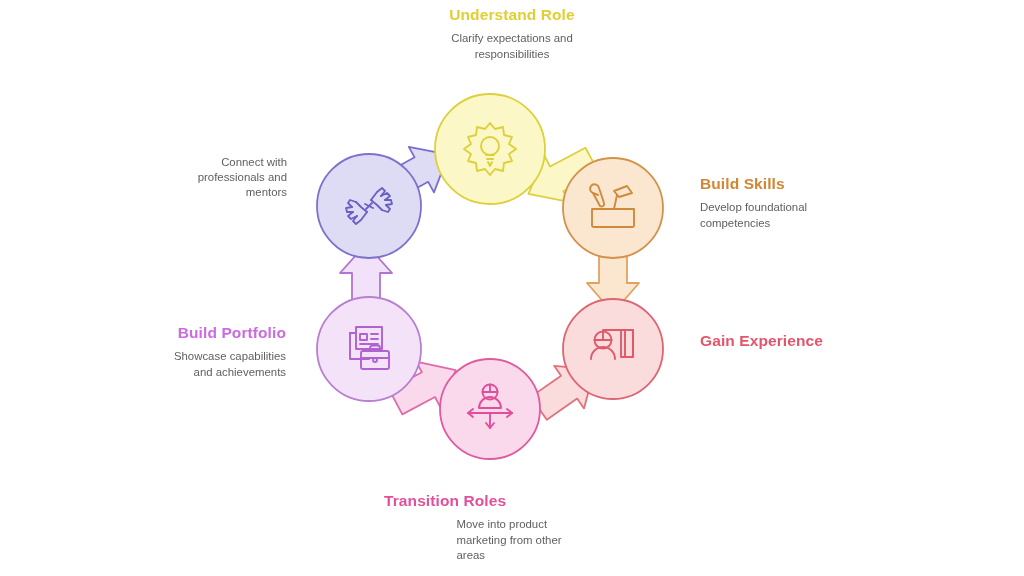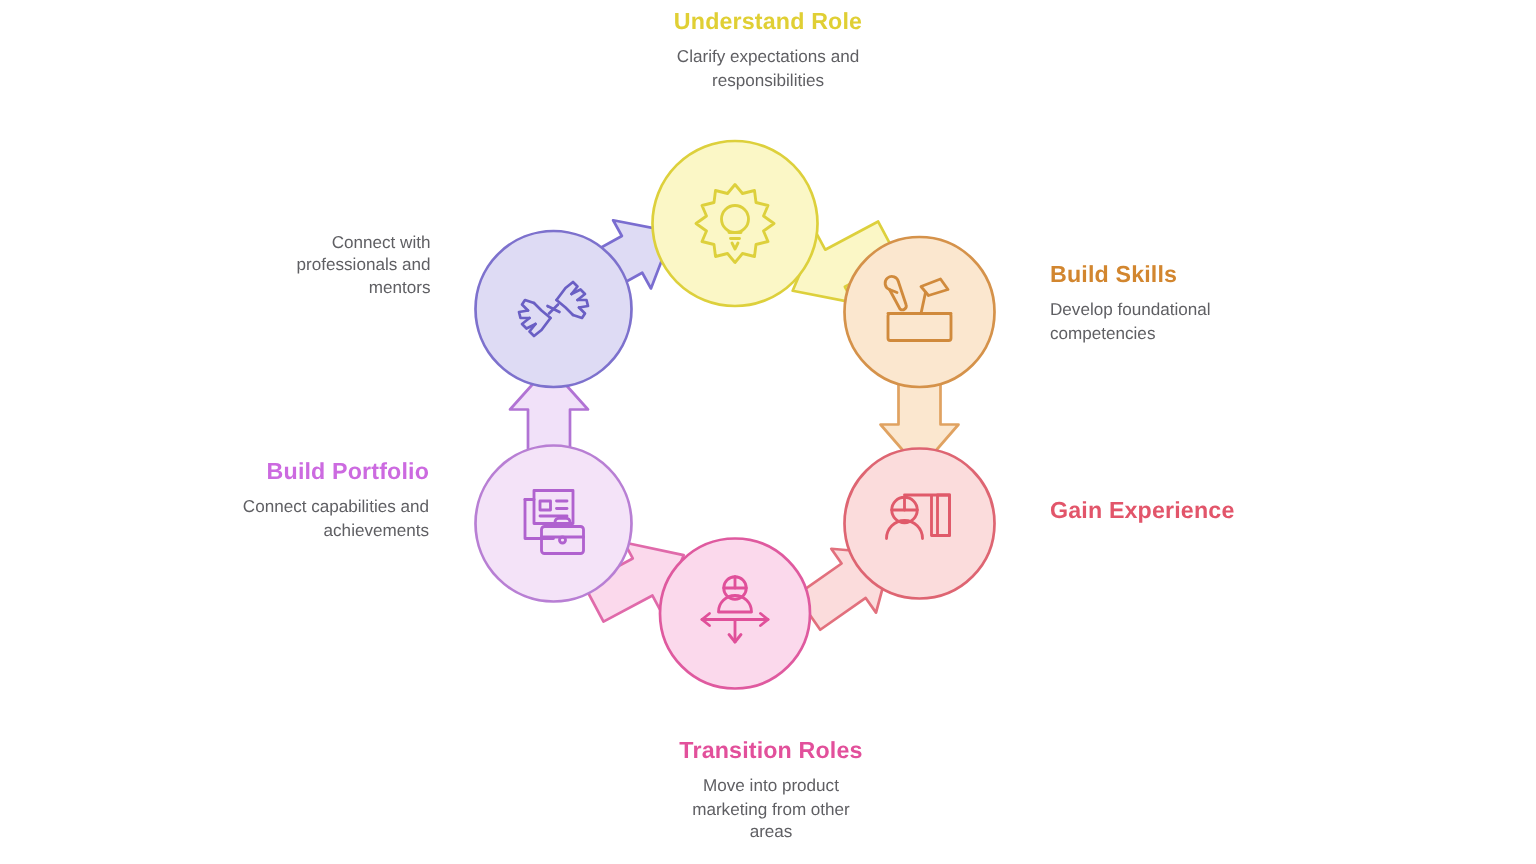--- a/index.html
+++ b/index.html
@@ -15,22 +15,22 @@
     font-size:15.5px;font-weight:bold;line-height:1.25;margin:0 0 7px 0;
     letter-spacing:.1px;
   }
   .lbl .desc{
     font-size:11.4px;color:#5f5f63;line-height:1.33;margin:0;
   }
   
   #lbl-understand{left:332px;top:5px;width:360px;text-align:center;}
   #lbl-build-skills{left:700px;top:174px;width:230px;text-align:left;}
   #lbl-gain-exp{left:700px;top:331px;width:230px;text-align:left;}
-  #lbl-transition{left:384px;top:491px;width:260px;text-align:center;}
-  #lbl-portfolio{left:96px;top:305px;width:190px;text-align:right;}
+  #lbl-transition{left:384px;top:491px;width:260px;}
+  #lbl-portfolio{left:96px;top:323px;width:190px;text-align:right;}
   #lbl-network{left:130px;top:155px;width:157px;text-align:right;}
 </style>
 </head>
 <body>
 
 <div id="stage">
 
   <svg id="cycle" viewBox="0 0 1024 576">
 
     <g transform="translate(562,176) rotate(62)">
@@ -180,20 +180,20 @@
     <div class="title" style="color:#e2556a">Gain Experience</div>
   </div>
 
   <div class="lbl" id="lbl-transition">
     <div class="title" style="color:#e2509b">Transition Roles</div>
     <div class="desc" style="max-width:115px;margin:0 auto">Move into product marketing from other areas</div>
   </div>
 
   <div class="lbl" id="lbl-portfolio">
     <div class="title" style="color:#cc6ae0">Build Portfolio</div>
-    <div class="desc" style="max-width:125px;margin-left:auto">Connect capabilities and achievements</div>
+    <div class="desc" style="max-width:125px;margin-left:auto">Showcase capabilities and achievements</div>
   </div>
 
   <div class="lbl" id="lbl-network">
     <div class="desc" style="max-width:100px;margin-left:auto">Connect with professionals and mentors</div>
   </div>
 
 </div>
 
 </body></html>

